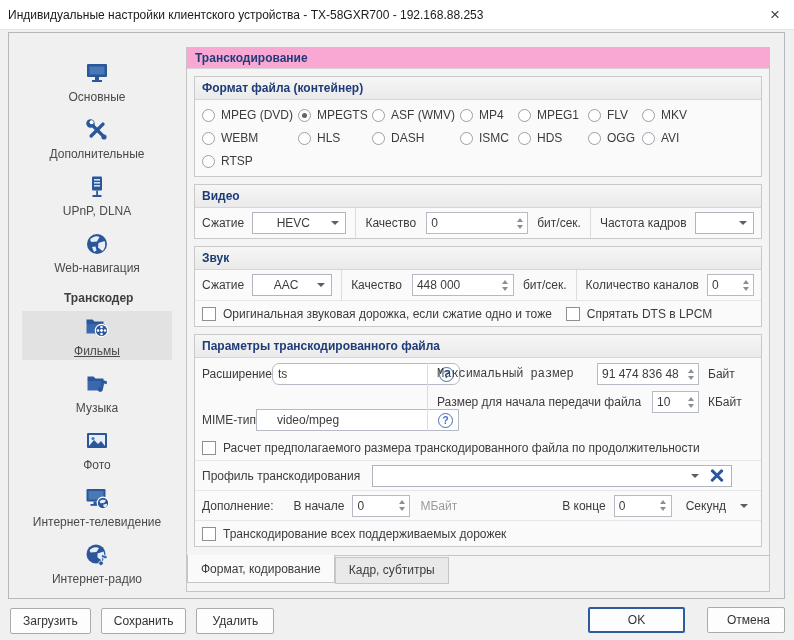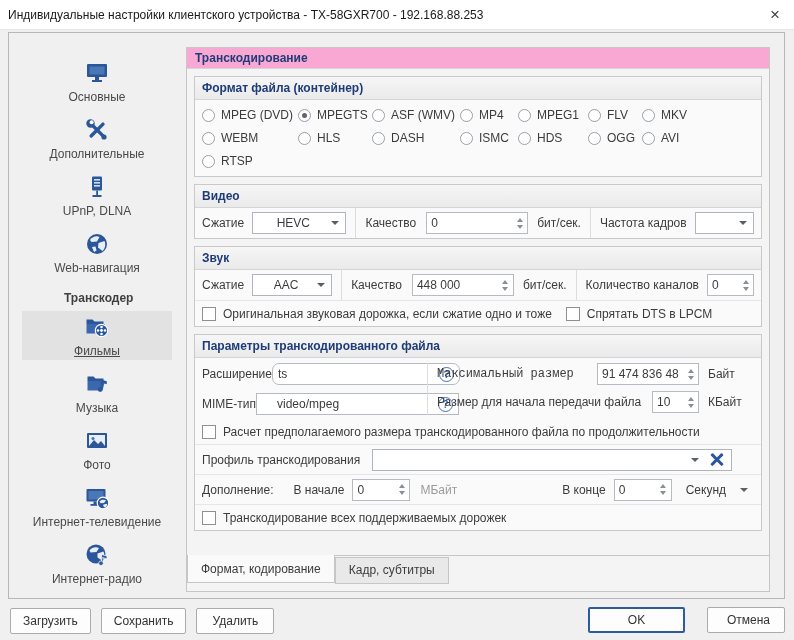--- a/index.html
+++ b/index.html
@@ -74,21 +74,21 @@
   
   .tfield{ height:22px; background:#fff; border:1px solid #b6bac2; display:flex;
     align-items:center; padding:0 5px; }
   .tfield input{ flex:1 1 auto; min-width:0; border:none; outline:none; padding:0;
     font:inherit; color:#3c3c3c; background:transparent; }
   .help-badge{ width:15px; height:15px; border-radius:50%; border:1px solid #3f6fbf;
     color:#3f6fbf; font-weight:bold; font-size:10px; display:flex; align-items:center;
     justify-content:center; margin-left:6px; flex:0 0 auto; background:#fff; }
   
   .two-col{ display:flex; padding:5px 7px; }
-  .two-col .col-l{ width:216px; flex:0 0 auto; display:flex; flex-direction:column; gap:8px; }
+  .two-col .col-l{ width:216px; flex:0 0 auto; display:flex; flex-direction:column; gap:24px; }
   .two-col .col-r{ flex:1; display:flex; flex-direction:column; gap:6px; }
   .frow{ display:flex; align-items:center; }
   
   .clear-x{ width:14px; height:14px; position:relative; margin-left:8px; flex:0 0 auto; }
   .clear-x::before,.clear-x::after{ content:""; position:absolute; left:-1px; top:5.5px;
     width:16px; height:3.2px; background:#2b579a; border-radius:1px; }
   .clear-x::before{ transform:rotate(45deg); }
   .clear-x::after{ transform:rotate(-45deg); }
   
   .tabbar{ display:flex; align-items:flex-start; height:29px; flex:0 0 auto; }

